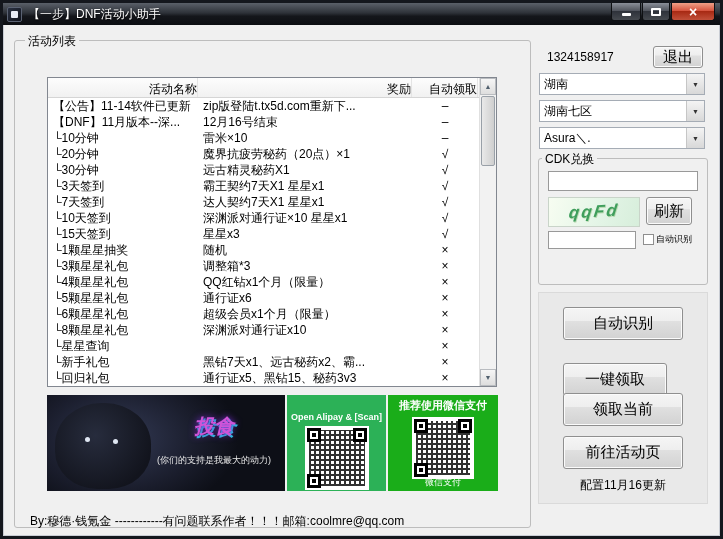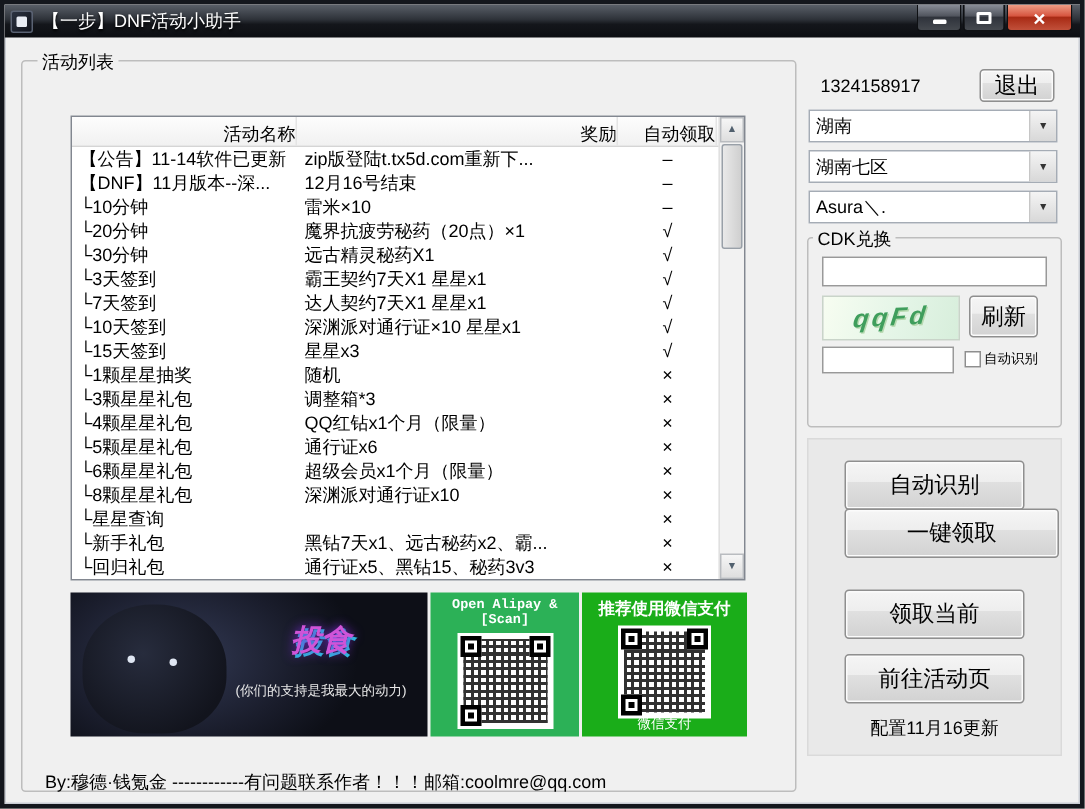--- a/index.html
+++ b/index.html
@@ -62,21 +62,21 @@
     background:radial-gradient(circle at 42% 38%, #272c3d, #12141d 75%); }
   .mascot::after { content:""; position:absolute; left:30px; top:34px; width:5px; height:5px; border-radius:50%;
     background:#dfe6f2; box-shadow:28px 2px 0 #dfe6f2; }
   .b1-text { position:absolute; left:102px; top:18px; width:130px; text-align:center; }
   .toushi { color:#cf54d8; font-size:20px; font-weight:bold; font-style:italic;
     text-shadow:0 0 7px #7b2bd6, 2px 2px 0 #27c7de; }
   .b1-sub { color:#e8e8e8; font-size:9px; margin-top:14px; white-space:nowrap; }
   .banner2 { left:284px; width:99px; background:#2cb157; }
   .banner3 { left:385px; width:110px; background:#1aad19; }
   .b-head { color:#fff; text-align:center; font-weight:bold; }
-  .banner2 .b-head { font-size:9px; padding-top:3px;font-family:Liberation Mono, monospace; }
+  .banner2 .b-head { font-size:9px; padding-top:17px; }
   .banner3 .b-head { font-size:11px; padding-top:3px; }
   .b-foot { color:#fff; text-align:center; font-size:9px; position:absolute; bottom:2px; left:0; right:0; }
   .qr { position:relative; background:#fff; margin:4px auto 0; }
   .banner2 .qr { width:64px; height:64px; }
   .banner3 .qr { width:62px; height:62px; }
   .qr .noise { position:absolute; inset:4px;
     background-image:repeating-linear-gradient(0deg,#000 0 2px,transparent 2px 5px),
                      repeating-linear-gradient(90deg,#000 0 2px,transparent 2px 5px);
     opacity:.8; }
   .qr .f { position:absolute; width:14px; height:14px; border:3px solid #000; background:#fff; }
@@ -105,21 +105,21 @@
     letter-spacing:2px; transform:skewX(-10deg) rotate(-3deg);
     text-shadow:1px 1px 0 #b7d9b0; }
   #refresh-btn { left:643px; top:194px; width:46px; height:28px; }
   .auto-rec { position:absolute; left:640px; top:230px; display:flex; align-items:center; }
   .checkbox { width:11px; height:11px; border:1px solid #8e8e8e; background:#fff; margin-right:2px; }
   .auto-rec .lbl { font-size:9px; white-space:nowrap; }
   #claim-btn { left:573px; top:254px; width:92px; height:22px; }
   .side-panel { position:absolute; left:535px; top:289px; width:170px; height:212px;
     background:#e9e9e9; border:1px solid #dadada; }
   #btn-xinyue { left:560px; top:304px; width:120px; height:33px; }
-  #btn-onekey { left:560px; top:336px; width:143px; height:33px; }
+  #btn-onekey { left:560px; top:360px; width:104px; height:33px; }
   #btn-current { left:560px; top:390px; width:120px; height:33px; }
   #btn-goto  { left:560px; top:433px; width:120px; height:33px; }
   #config-note { left:545px; top:474px; width:150px; text-align:center; }
   #status-text { left:27px; top:510px; white-space:nowrap; }
   #account-id { left:544px; top:47px; }
 </style>
 </head>
 <body>
 
 <div class="window">

